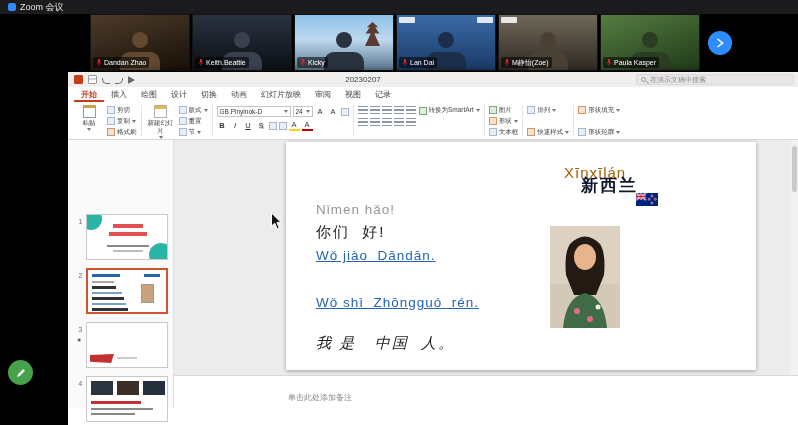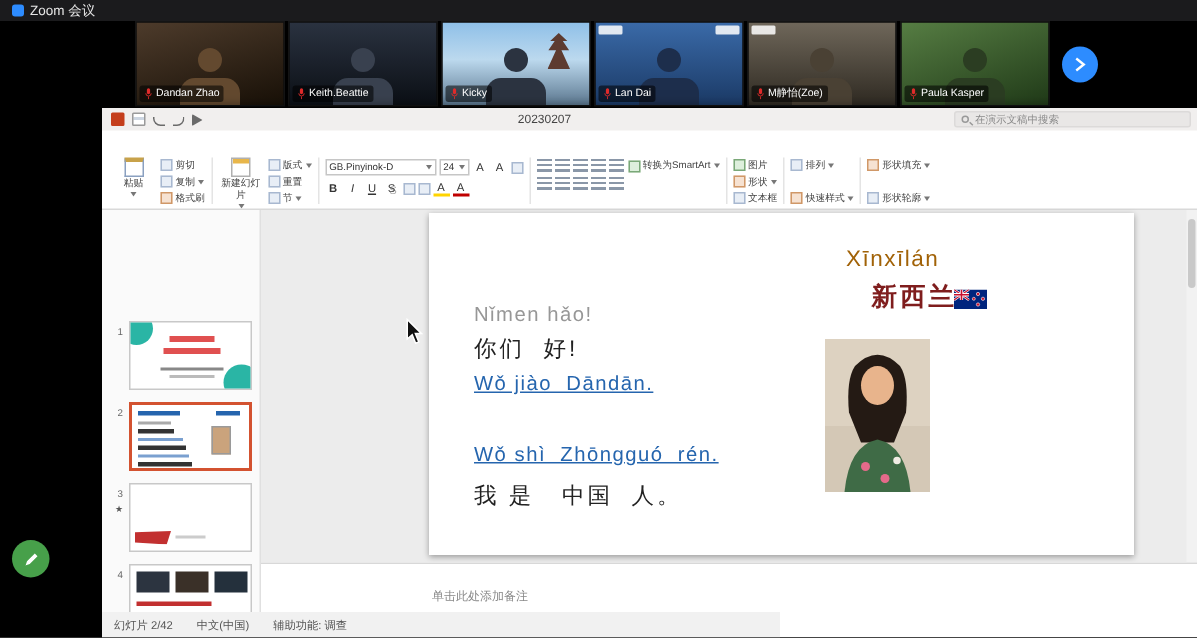--- a/index.html
+++ b/index.html
@@ -108,27 +108,27 @@
   .thumb-star{position:absolute;left:2px;width:12px;text-align:right;font-size:6px;color:#555;}
   .thumb{position:absolute;left:18px;width:82px;height:46px;background:#fff;border:1px solid #c8c8c8;overflow:hidden;cursor:pointer;}
   .thumb.selected{border:2px solid #d35230;}
   .th-g{position:absolute;inset:0;}
   .shape{position:absolute;}
 
   .slide{position:absolute;left:218px;top:70px;width:470px;height:228px;background:#fff;
          box-shadow:0 1px 4px rgba(0,0,0,.35);}
   .s-title{position:absolute;left:30px;top:20px;font-size:17px;color:#2565ae;}
   .s-nzp{position:absolute;left:278px;top:22px;font-size:15px;color:#a16207;letter-spacing:1px;}
-  .s-nzc{position:absolute;left:295px;top:44px;font-size:17px;color:#7f1d1d;font-weight:bold;letter-spacing:2px;}
+  .s-nzc{position:absolute;left:295px;top:32px;font-size:17px;color:#0f172a;font-weight:bold;letter-spacing:2px;}
   .s-flag{position:absolute;left:350px;top:51px;width:22px;height:13px;}
   .lp{position:absolute;left:30px;font-size:13.5px;letter-spacing:1px;white-space:pre;}
   .lc{position:absolute;left:30px;font-size:15px;color:#222;letter-spacing:2px;white-space:pre;}
   .lp.gray{color:#979797;}
   .lp.blue{color:#2565ae;text-decoration:underline;}
-  .l1p{top:60px;} .l1c{top:81px;} .l2p{top:106px;text-align:center;} .l2c{top:128px;} .l3p{top:153px;} .l3c{top:179px;}
+  .l1p{top:60px;} .l1c{top:81px;} .l2p{top:106px;text-align:center;} .l2c{top:128px;} .l3p{top:153px;} .l3c{top:192px;font-style:italic;}
   .s-photo{position:absolute;left:264px;top:84px;width:70px;height:102px;}
 
   .notes{position:absolute;left:106px;top:303px;width:624px;height:33px;background:#fff;border-top:1px solid #d8d8d8;}
   .notes-text{position:absolute;left:114px;top:6px;font-size:8px;color:#888;margin-top:10px;}
 
   
   .statusbar{position:absolute;left:0;top:336px;width:100%;height:17px;display:flex;}
   .sb-left{width:452px;background:#f1f1f1;display:flex;align-items:center;gap:16px;padding-left:8px;
            font-size:7.5px;color:#555;}
   .sb-right{flex:1;background:#b7472a;display:flex;align-items:center;gap:7px;padding:0 8px;
@@ -253,20 +253,32 @@
         <span class="qi qi-redo"></span>
         <span class="qi qi-play"></span>
       </div>
       <div class="doc-title">20230207</div>
       <div class="searchbox">
         <span class="search-ic"></span>
         <span>在演示文稿中搜索</span>
       </div>
     </div>
 
+    <div class="tabs">
+      <span class="tab active">开始</span>
+      <span class="tab">插入</span>
+      <span class="tab">绘图</span>
+      <span class="tab">设计</span>
+      <span class="tab">切换</span>
+      <span class="tab">动画</span>
+      <span class="tab">幻灯片放映</span>
+      <span class="tab">审阅</span>
+      <span class="tab">视图</span>
+      <span class="tab">记录</span>
+    </div>
 
     <div class="ribbon">
       <div class="grp">
         <div class="bigbtn">
           <div class="bigic ic-clipboard"></div>
           <span class="blbl">粘贴</span>
           <span class="caret"></span>
         </div>
         <div class="smallcol">
           <div class="sbtn">
@@ -517,24 +529,19 @@
         <circle cx="40" cy="93" r="3" fill="#e56a8a"></circle>
         <circle cx="48" cy="81" r="2.5" fill="#f0ece4"></circle>
       </svg>
     </div>
 
     <div class="notes">
       <span class="notes-text">单击此处添加备注</span>
     </div>
 
     <div class="statusbar">
-      <div class="sb-left">
-        <span>幻灯片 2/42</span>
-        <span class="sb-item">中文(中国)</span>
-        <span class="sb-item">辅助功能: 调查</span>
-      </div>
     </div>
   </div>
 
   <svg class="cursor" width="12" height="18" viewBox="0 0 12 18">
     <path d="M1.5 1 L1.5 14 L4.8 11.2 L7.1 16.8 L9.2 15.9 L6.9 10.4 L11 10.4 Z" fill="#111" stroke="#fff" stroke-width="1"></path>
   </svg>
 </div>
 
 </body></html>

